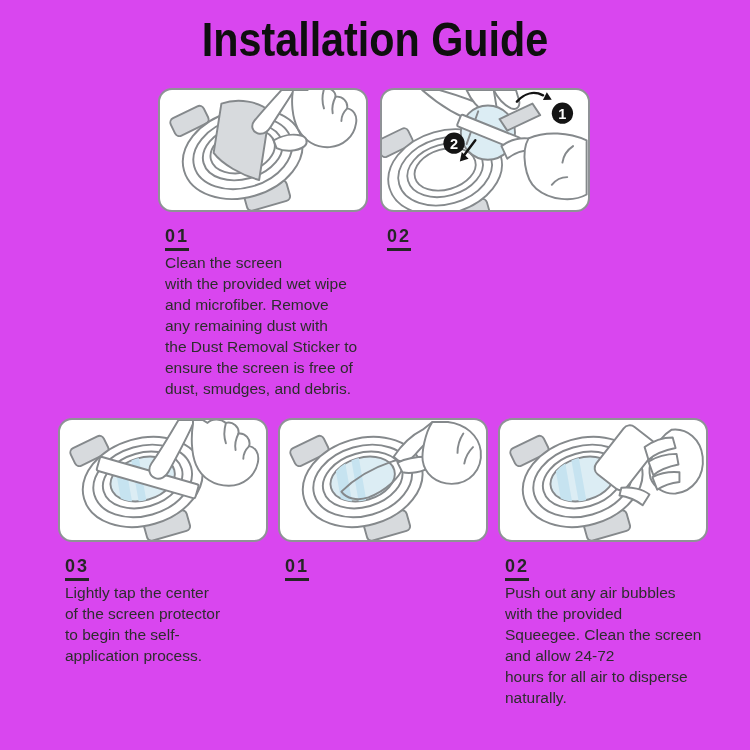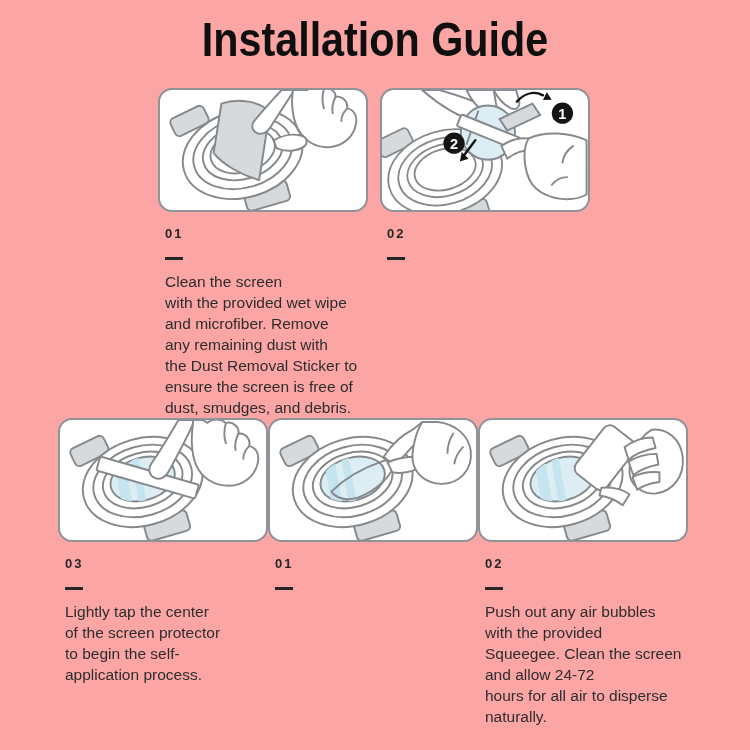--- a/index.html
+++ b/index.html
@@ -1,41 +1,41 @@
 <!DOCTYPE html>
 <html><head>
 <meta charset="utf-8">
 <style>
   html,body { margin:0; padding:0; background:#ffffff; }
   .page {
-    position:relative; width:750px; height:750px; background:#fca5a5;
+    position:relative; width:750px; height:750px; background:#d946ef;
     font-family:"Liberation Sans", sans-serif; color:#2d2d2d; overflow:hidden;
   }
   .title {
     position:absolute; top:14px; left:0; width:750px; text-align:center;
     font-size:48px; font-weight:700; color:#0f0f0f; margin:0; line-height:1.1;
     transform:scaleX(0.86); transform-origin:center;
     letter-spacing:0px; white-space:nowrap;
   }
   .row { position:absolute; display:flex; }
   .row-top { left:158px; top:88px; gap:12px; }
-  .row-bottom { left:58px; top:418px; gap:0; }
+  .row-bottom { left:58px; top:418px; gap:10px; }
   .step { width:210px; }
   .panel {
     width:210px; height:124px; box-sizing:border-box;
     border:2px solid #8f9296; border-radius:14px; background:#fff; overflow:hidden;
   }
   .panel svg { display:block; width:100%; height:100%; }
   .step-num {
-    margin:15px 0 0 7px; font-size:13px; font-weight:700; letter-spacing:2px;
+    margin:15px 0 0 7px; font-size:18px; font-weight:700; letter-spacing:2px;
     color:#262626; line-height:1; width:fit-content;
-    border-bottom:3px solid #262626; padding-bottom:17px;
+    border-bottom:3px solid #262626; padding-bottom:3px;
   }
   .step-text {
-    margin:11px 0 0 7px; width:215px; font-size:15.5px; line-height:21px;
+    margin:1px 0 0 7px; width:215px; font-size:15.5px; line-height:21px;
     color:#2d2d2d; white-space:pre-line;
   }
   
   .ln { stroke:#85898c; stroke-width:2; stroke-linecap:round; stroke-linejoin:round; fill:none; }
   .fw { fill:#ffffff; }
   .fg { fill:#d7dadd; }
   .fb { fill:#dcedf4; }
   .stripe { fill:#c6e3f0; }
   .ink { fill:#141414; stroke:none; }
   .ink-ln { stroke:#141414; stroke-width:2.5; fill:none; stroke-linecap:round; }

